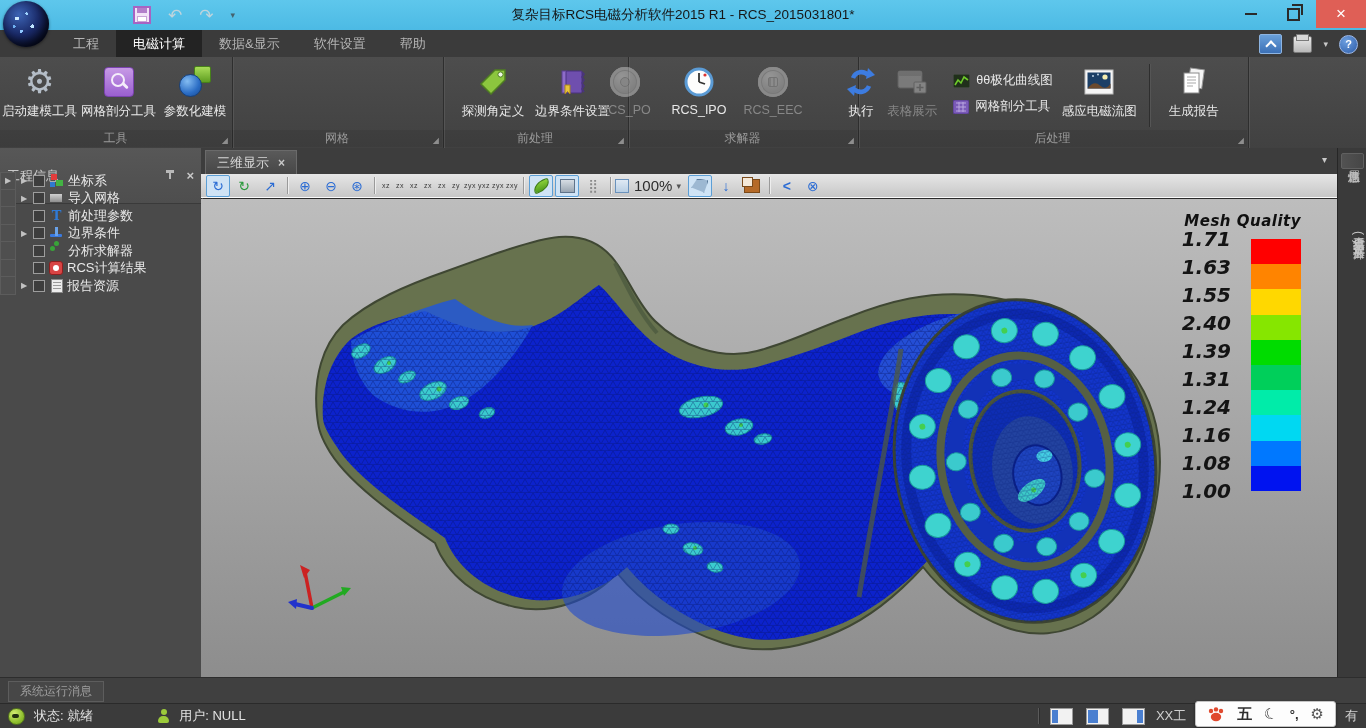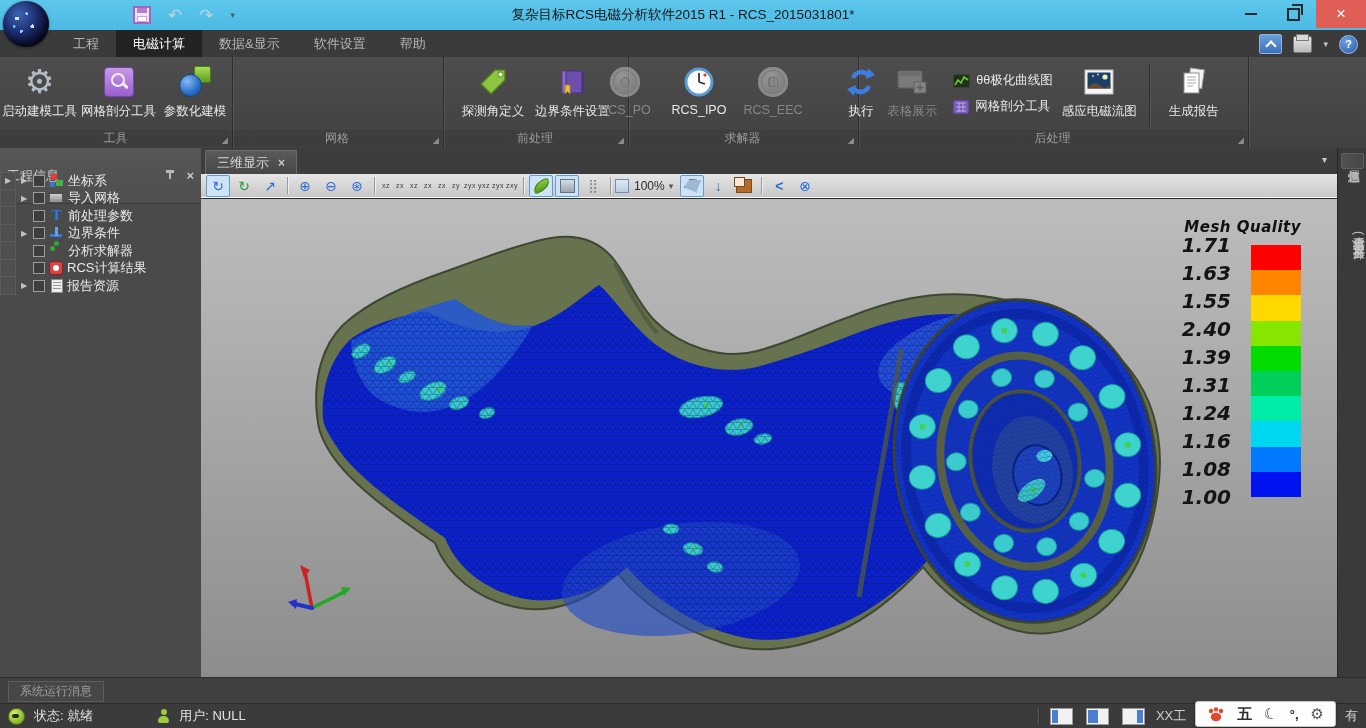--- a/index.html
+++ b/index.html
@@ -104,28 +104,28 @@
   .vptb{position:absolute;left:201px;top:174px;width:1136px;height:24px;background:linear-gradient(#e6e6e6,#c7c7c7);border-bottom:1px solid #fbfbfb;display:flex;align-items:center;padding-left:4px;box-sizing:border-box;}
   .ticon{width:22px;height:20px;margin:0 1px;display:flex;align-items:center;justify-content:center;color:#2b6cd4;font-size:14px;border:1px solid transparent;}
   .ticon.sel{border:1px solid #5c9fd6;background:#cfe3f5;border-radius:2px;}
   .tsep{width:1px;height:17px;background:#9a9a9a;margin:0 4px;box-shadow:1px 0 0 #eee;}
   .ticon.green{color:#2a9a3c;}
   .vbtn{width:13px;height:18px;margin:0 .5px;font-size:7px;color:#3a3a3a;display:flex;align-items:center;justify-content:center;letter-spacing:.5px;}
   .leaf{width:15px;height:10px;background:linear-gradient(#8cd23a,#4f9a1e);border-radius:85% 15% 85% 15%;transform:rotate(-18deg);border:1px solid #3c7a14;}
   .flat{width:13px;height:12px;background:linear-gradient(#d6dde4,#9aa6b2);border:1px solid #5f738a;}
   .dots{color:#8a8a8a;font-size:13px;}
   .zchip{width:12px;height:12px;background:linear-gradient(#dfe9f4,#b9cfe4);border:1px solid #6a92bc;margin-right:5px;}
-  .zlbl{font-size:12px;color:#2e2e2e;margin-right:4px;}
+  .zlbl{font-size:15px;color:#2e2e2e;margin-right:4px;}
   .region{width:15px;height:12px;background:#9db8d2;border:1px solid #5a7a9a;clip-path:polygon(0 65%,35% 0,100% 15%,75% 100%);}
   .copyic{width:14px;height:12px;background:#b56a28;border:1px solid #7a4a1a;position:relative;}
   .copyic::before{content:"";position:absolute;left:-3px;top:-3px;width:9px;height:8px;background:#f4e8d8;border:1px solid #7a4a1a;}
   
   .vp{position:absolute;left:201px;top:199px;width:1136px;height:478px;background:linear-gradient(#bdbdbd,#8d8d8d);overflow:hidden;}
   .vp svg{position:absolute;left:0;top:0;}
-  .legend{position:absolute;top:19px;right:36px;width:130px;}
+  .legend{position:absolute;top:13px;right:36px;width:130px;}
   .legend .ltitle{font:italic bold 15px "DejaVu Sans",sans-serif;color:#101010;text-align:right;letter-spacing:.5px;}
   .lrows{position:relative;height:252px;margin-top:9px;}
   .lbar{position:absolute;right:0;top:0;width:50px;height:252px;}
   .lbar div{height:25.2px;}
   .llab{position:absolute;right:70px;width:58px;text-align:right;font:italic bold 20px "DejaVu Sans",sans-serif;color:#141414;line-height:22px;}
   
   .rstrip{position:absolute;left:1337px;top:148px;width:29px;height:529px;background:#3a3a3a;border-left:1px solid #262626;}
   .rtab{margin:5px auto 0;width:19px;writing-mode:vertical-rl;background:linear-gradient(90deg,#525252,#464646);border:1px solid #606060;border-radius:2px;color:#bdbdbd;font-size:12px;padding:7px 1px;text-align:center;}
   .rtxt{margin:58px auto 0;writing-mode:vertical-rl;color:#c6c6c6;font-size:12px;letter-spacing:1px;text-align:center;width:100%;}
   

